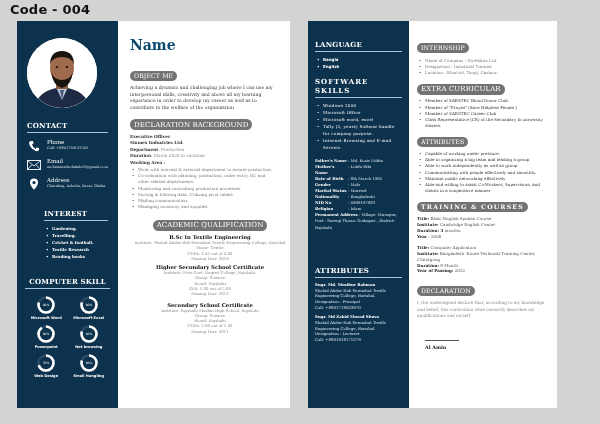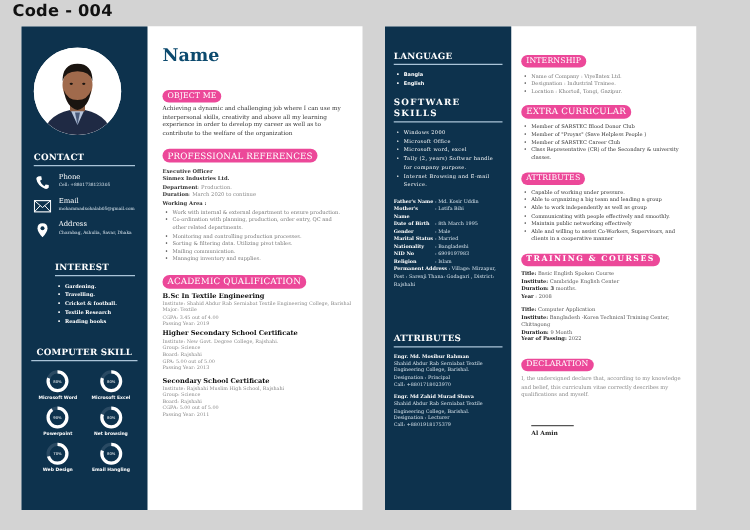--- a/index.html
+++ b/index.html
@@ -19,21 +19,21 @@
   .contact-row .lbl { font-size: 5.5px; line-height: 1.2; }
   .contact-row .val { font-size: 3.5px; line-height: 1.2; color: #d7e3ec; white-space: nowrap; }
   ul.side-list { list-style: none; margin-top: 4px; }
   ul.side-list li { font-size: 4px; line-height: 7px; font-weight: bold; padding-left: 8px; position: relative; }
   ul.side-list li::before { content: "•"; position: absolute; left: 2px; }
   .skills { display: grid; grid-template-columns: 1fr 1fr; row-gap: 4px; margin-top: 6px; }
   .skill { display: flex; flex-direction: column; align-items: center; }
   .skill svg { width: 20px; height: 20px; }
   .skill .sl { font-family: "DejaVu Sans", sans-serif; font-size: 3.6px; margin-top: 1px; font-weight: bold; }
   .name { font-size: 14px; font-weight: bold; color: #0c4a6e; margin-top: 16px; }
-  .pill { display: inline-block; background: #ec4899; color: #fff; border-radius: 6px; font-size: 6.2px; padding: 1.5px 4px; margin-top: 4px; letter-spacing: 0.1px; }
+  .pill { display: inline-block; background: #737373; color: #fff; border-radius: 6px; font-size: 6.2px; padding: 1.5px 4px; margin-top: 4px; letter-spacing: 0.1px; }
   .pill.big { font-size: 7px; }
   .pill.sp { letter-spacing: 1.2px; font-weight: bold; }
   .para { font-size: 4.6px; line-height: 1.45; color: #333; margin-top: 3px; }
   .bold-line { font-size: 4.2px; line-height: 1.55; color: #444; }
   .bold-line b { color: #333; }
   ul.bul { list-style: none; margin-top: 1px; }
   ul.bul li { font-size: 4.1px; line-height: 1.5; color: #777; padding-left: 8px; position: relative; }
   ul.bul li::before { content: "•"; position: absolute; left: 2px; color: #444; }
   ul.bul.dark li { color: #333; }
   .acad { margin-top: 3px; }
@@ -177,39 +177,39 @@
 
   <div class="main">
     <div class="name">Name</div>
 
     <div style="margin-top:10px;">
       <div class="pill">OBJECT ME</div>
       <div class="para" style="padding-right:10px;">Achieving a dynamic and challenging job where I can use my interpersonal skills, creativity and above all my learning experience in order to develop my career as well as to contribute to the welfare of the organization</div>
     </div>
 
     <div>
-      <div class="pill big">PROFESSIONAL REFERENCES</div>
+      <div class="pill big">DECLARATION BACKGROUND</div>
       <div style="margin-top:3px;">
         <div class="bold-line"><b>Executive Officer</b></div>
         <div class="bold-line"><b>Sinmex Industries Ltd.</b></div>
         <div class="bold-line"><b>Department</b><span style="color:#888">: Production.</span></div>
         <div class="bold-line"><b>Duration</b><span style="color:#888">: March 2020 to continue</span></div>
         <div class="bold-line"><b>Working Area :</b></div>
       </div>
       <ul class="bul" style="padding-right:14px;">
         <li>Work with internal &amp; external department to ensure production.</li>
         <li>Co-ordination with planning, production, order entry, QC and other related departments.</li>
         <li>Monitoring and controlling production processes.</li>
         <li>Sorting &amp; filtering data. Utilizing pivot tables.</li>
         <li>Mailing communication.</li>
         <li>Managing inventory and supplies.</li>
       </ul>
     </div>
 
-    <div style="margin-top:2px;">
+    <div style="margin-top:2px;text-align:center;">
       <div class="pill big">ACADEMIC QUALIFICATION</div>
       <div class="acad">
         <div class="t">B.Sc In Textile Engineering</div>
         <div class="d">Institute: Shahid Abdur Rab Serniabat Textile Engineering College, Barishal</div>
         <div class="d">Major: Textile</div>
         <div class="d">CGPA: 3.45 out of 4.00</div>
         <div class="d">Passing Year: 2019</div>
       </div>
       <div class="acad">
         <div class="t">Higher Secondary School Certificate</div>

